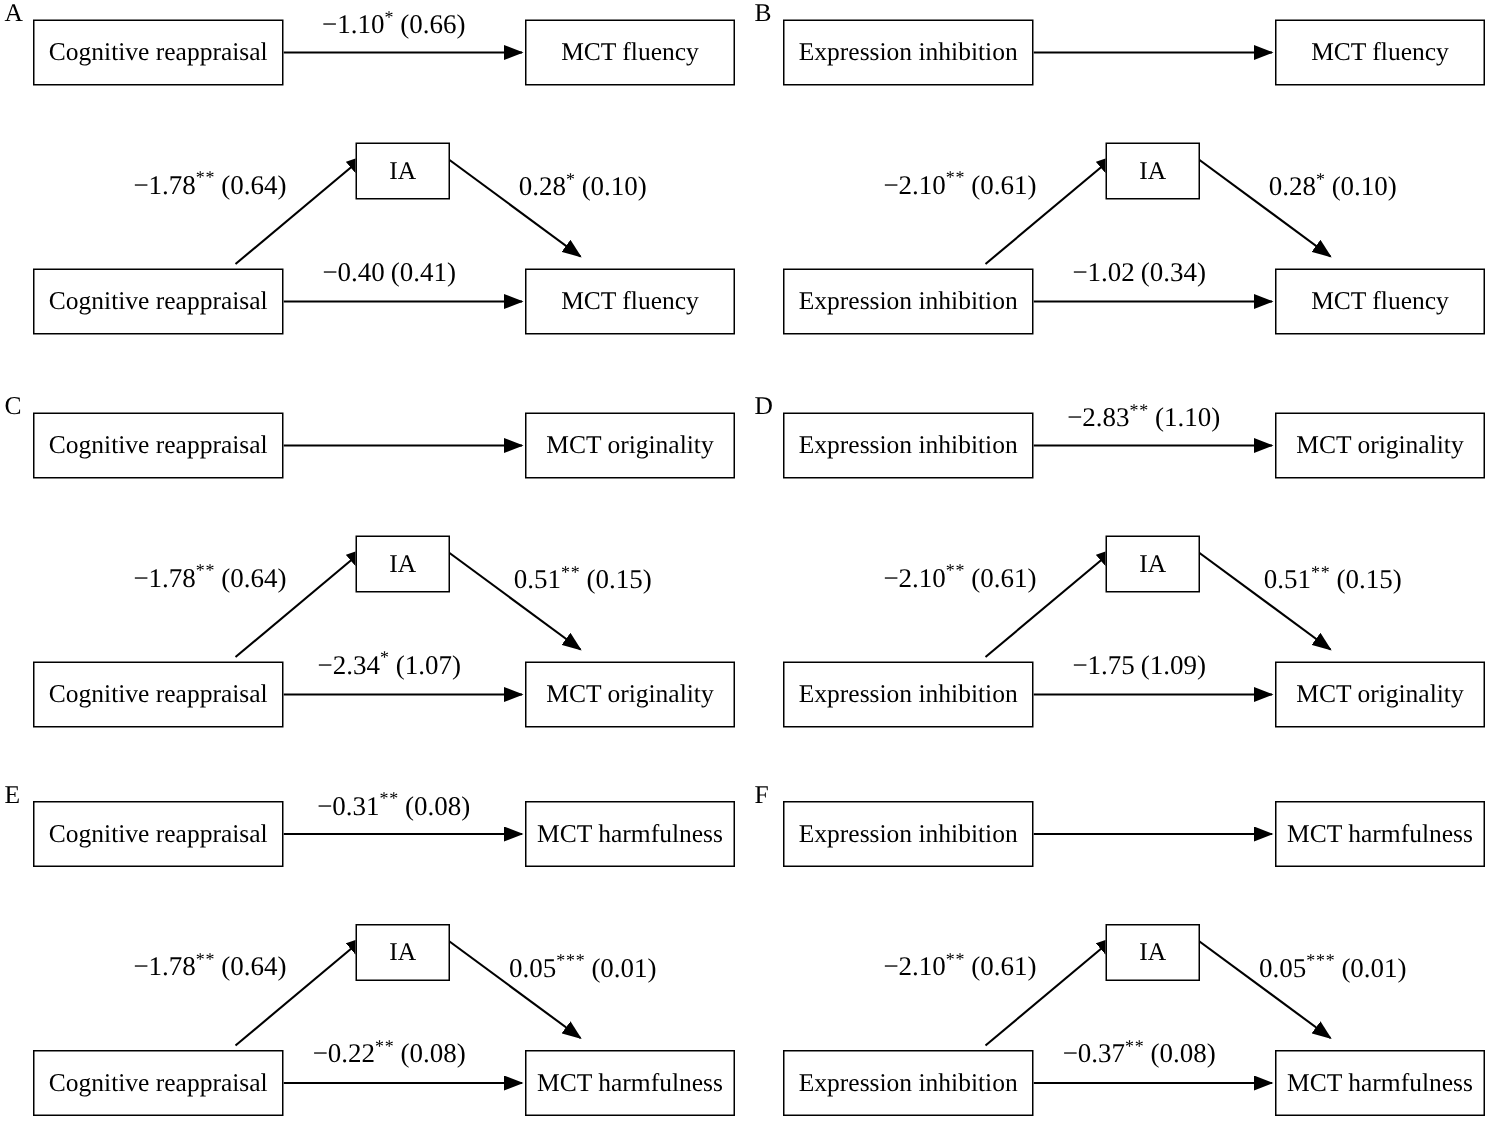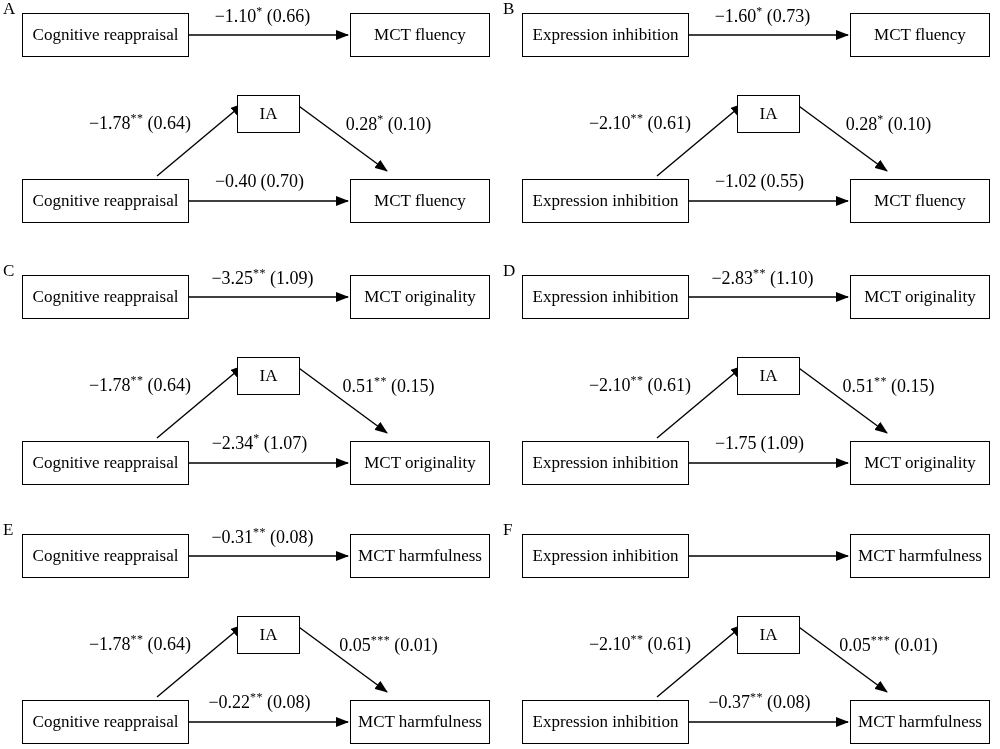--- a/index.html
+++ b/index.html
@@ -61,21 +61,21 @@
         </div>
       <div class="nodebox b-bl">
           <span>Cognitive reappraisal</span>
         </div>
       <div class="nodebox b-br">
           <span>MCT fluency</span>
         </div>
       <div class="plabel lab-total"><span>−1.10</span><sup class="sig">*</sup><span class="se">(0.66)</span></div>
       <div class="plabel lab-a"><span>−1.78</span><sup class="sig">**</sup><span class="se">(0.64)</span></div>
       <div class="plabel lab-b"><span>0.28</span><sup class="sig">*</sup><span class="se">(0.10)</span></div>
-      <div class="plabel lab-direct"><span>−0.40</span><sup class="sig"></sup><span class="se">(0.70)</span></div>
+      <div class="plabel lab-direct"><span>−0.40</span><sup class="sig"></sup><span class="se">(0.41)</span></div>
     </div>
   </div>
 
   <div class="panel row1" style="left:500px; top:0px;">
     <div class="content">
       <div class="pletter">B</div>
       <svg class="arrows" width="500" height="250">
         <defs>
           <marker id="ah1" markerWidth="13" markerHeight="10" refX="12" refY="5" orient="auto" markerUnits="userSpaceOnUse">
             <path d="M0,0 L13,5 L0,10 Z" fill="#000"></path>
@@ -94,24 +94,23 @@
         </div>
       <div class="nodebox b-ia">
           <span>IA</span>
         </div>
       <div class="nodebox b-bl">
           <span>Expression inhibition</span>
         </div>
       <div class="nodebox b-br">
           <span>MCT fluency</span>
         </div>
-      <div class="plabel lab-total"><span>−1.60</span><sup class="sig">*</sup><span class="se">(0.73)</span></div>
       <div class="plabel lab-a"><span>−2.10</span><sup class="sig">**</sup><span class="se">(0.61)</span></div>
       <div class="plabel lab-b"><span>0.28</span><sup class="sig">*</sup><span class="se">(0.10)</span></div>
-      <div class="plabel lab-direct"><span>−1.02</span><sup class="sig"></sup><span class="se">(0.55)</span></div>
+      <div class="plabel lab-direct"><span>−1.02</span><sup class="sig"></sup><span class="se">(0.34)</span></div>
     </div>
   </div>
 
   <div class="panel row2" style="left:0px; top:250px;">
     <div class="content">
       <div class="pletter">C</div>
       <svg class="arrows" width="500" height="250">
         <defs>
           <marker id="ah2" markerWidth="13" markerHeight="10" refX="12" refY="5" orient="auto" markerUnits="userSpaceOnUse">
             <path d="M0,0 L13,5 L0,10 Z" fill="#000"></path>
@@ -130,21 +129,20 @@
         </div>
       <div class="nodebox b-ia">
           <span>IA</span>
         </div>
       <div class="nodebox b-bl">
           <span>Cognitive reappraisal</span>
         </div>
       <div class="nodebox b-br">
           <span>MCT originality</span>
         </div>
-      <div class="plabel lab-total"><span>−3.25</span><sup class="sig">**</sup><span class="se">(1.09)</span></div>
       <div class="plabel lab-a"><span>−1.78</span><sup class="sig">**</sup><span class="se">(0.64)</span></div>
       <div class="plabel lab-b"><span>0.51</span><sup class="sig">**</sup><span class="se">(0.15)</span></div>
       <div class="plabel lab-direct"><span>−2.34</span><sup class="sig">*</sup><span class="se">(1.07)</span></div>
     </div>
   </div>
 
   <div class="panel row2" style="left:500px; top:250px;">
     <div class="content">
       <div class="pletter">D</div>
       <svg class="arrows" width="500" height="250">

